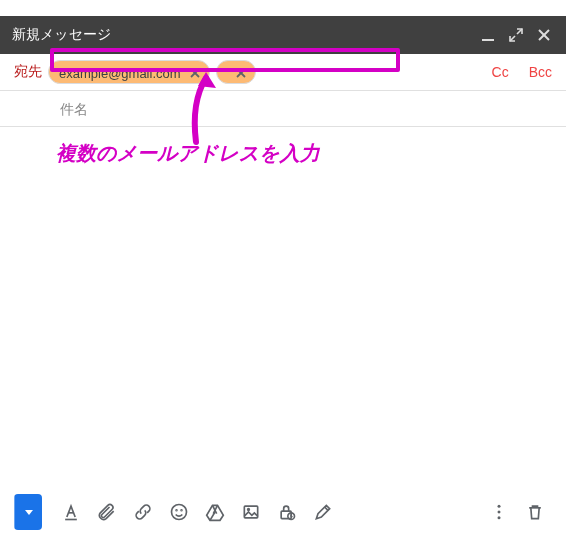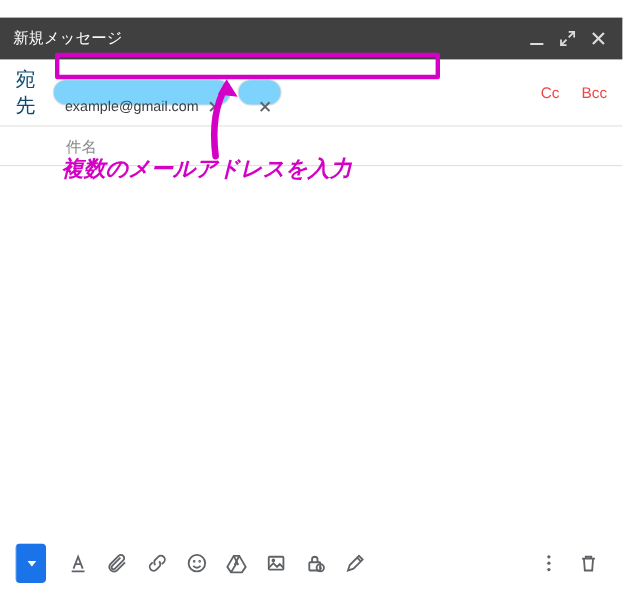--- a/index.html
+++ b/index.html
@@ -36,30 +36,30 @@
 
   
   .row {
     display:flex;
     align-items:center;
     padding:6px 14px;
     border-bottom:1px solid #e0e0e0;
     min-height:36px;
     color:#777;
   }
-  .row .label { width:34px; flex-shrink:0; color:#0c4a6e; font-size:18px; }
+  .row .label { width:34px; flex-shrink:0; color:#b91c1c; font-size:14px; }
   .chips { display:flex; gap:6px; align-items:center; }
   .chip {
-    display:flex; align-items:flex-start;
+    display:flex; align-items:flex-end;
     border:1px solid #dadce0;
     border-radius:12px;
     padding:16px 6px 2px 10px;
     font-size:13px;
     color:#3c4043;
-    background:#7dd3fc;
+    background:#fdba74;
     height:24px;
   }
   .chip .x {
     margin-left:6px;
     width:16px; height:16px;
     display:flex; align-items:center; justify-content:center;
     cursor:pointer;
     color:#5f6368;
   }
   .links { margin-left:auto; display:flex; gap:20px; color:#ef4444; font-size:14px;}

